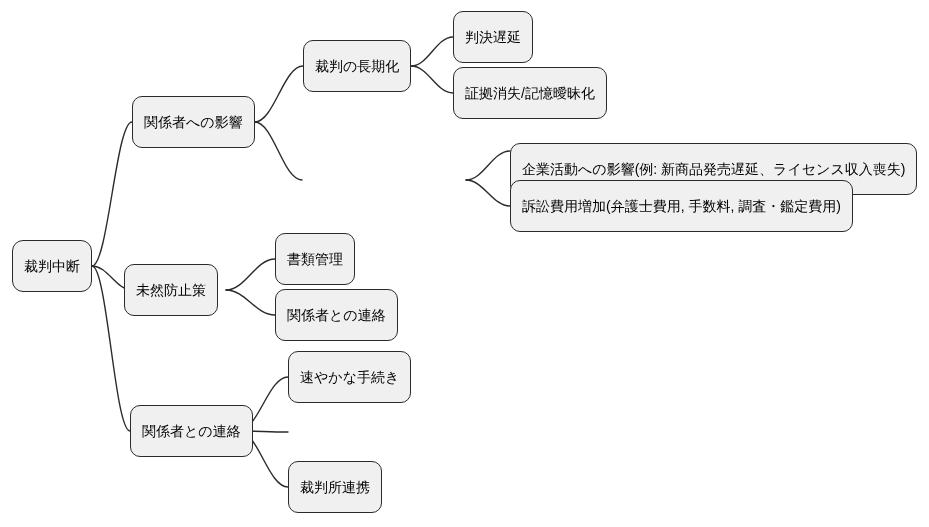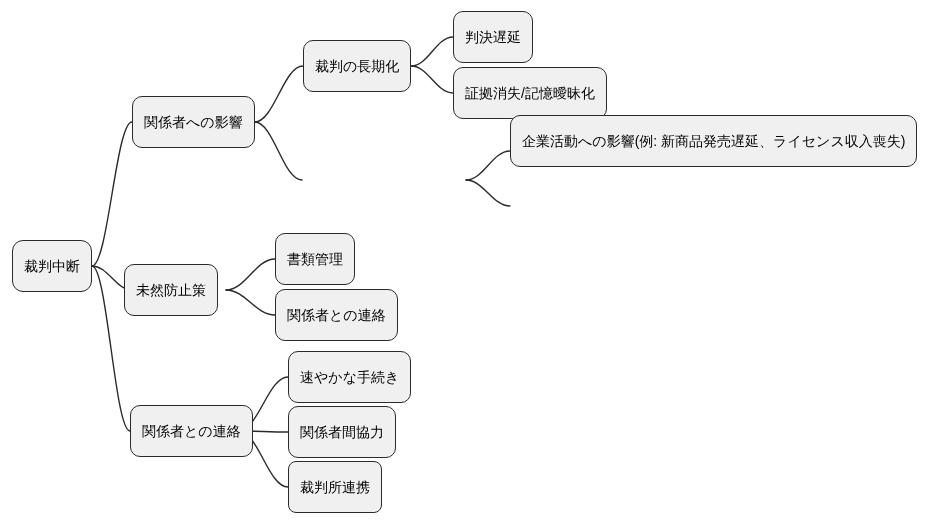--- a/index.html
+++ b/index.html
@@ -68,29 +68,29 @@
 
   <div class="node" style="left:132px; top:122px;">関係者への影響</div>
 
   <div class="node" style="left:303px; top:66px;">裁判の長期化</div>
 
   <div class="node" style="left:453px; top:37px;">判決遅延</div>
 
   <div class="node" style="left:453px; top:93px;">証拠消失/記憶曖昧化</div>
 
 
-  <div class="node" style="left:510px; top:141px;">企業活動への影響(例: 新商品発売遅延、ライセンス収入喪失)</div>
+  <div class="node" style="left:510px; top:169px;">企業活動への影響(例: 新商品発売遅延、ライセンス収入喪失)</div>
 
+  <div class="node" style="left:510px; top:206px;">訴訟費用増加(弁護士費用, 手数料, 調査・鑑定費用)</div>
 
   <div class="node" style="left:116px; top:290px;margin-left:8px;">未然防止策</div>
 
   <div class="node" style="left:275px; top:259px;">書類管理</div>
 
   <div class="node" style="left:275px; top:315px;">関係者との連絡</div>
 
   <div class="node" style="left:130px; top:431px;">関係者との連絡</div>
 
   <div class="node" style="left:288px; top:377px;">速やかな手続き</div>
 
-  <div class="node" style="left:288px; top:432px;">関係者間協力</div>
 
-  <div class="node" style="left:288px; top:487px;border-radius:8px;">裁判所連携</div>
+  <div class="node" style="left:288px; top:487px;">裁判所連携</div>
 </div>
 
 </body></html>

